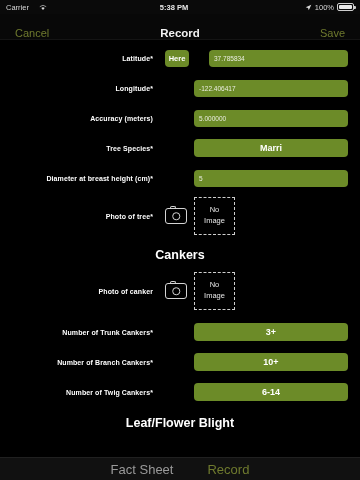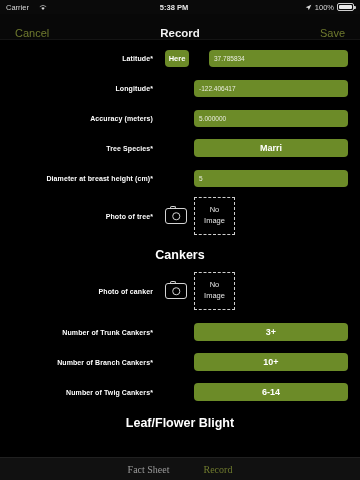--- a/index.html
+++ b/index.html
@@ -248,25 +248,25 @@
     height: 22px;
     background: #111111;
     border-top: 1px solid #202020;
     display: flex;
     align-items: center;
     justify-content: center;
     gap: 34px;
     flex: 0 0 auto;
   }
   .tab {
-    font-size: 10px;
+    font-size: 13px;
     cursor: pointer;
     background: none;
     border: none;
-    font-family: Liberation Serif, serif;
+    font-family: Liberation Sans, sans-serif;
     padding: 0;
   }
   .tab.inactive { color: #9a9a9a; }
   .tab.active { color: #6f7a2e; }
 </style>
 </head>
 <body>
 
 <div class="screen">
 

